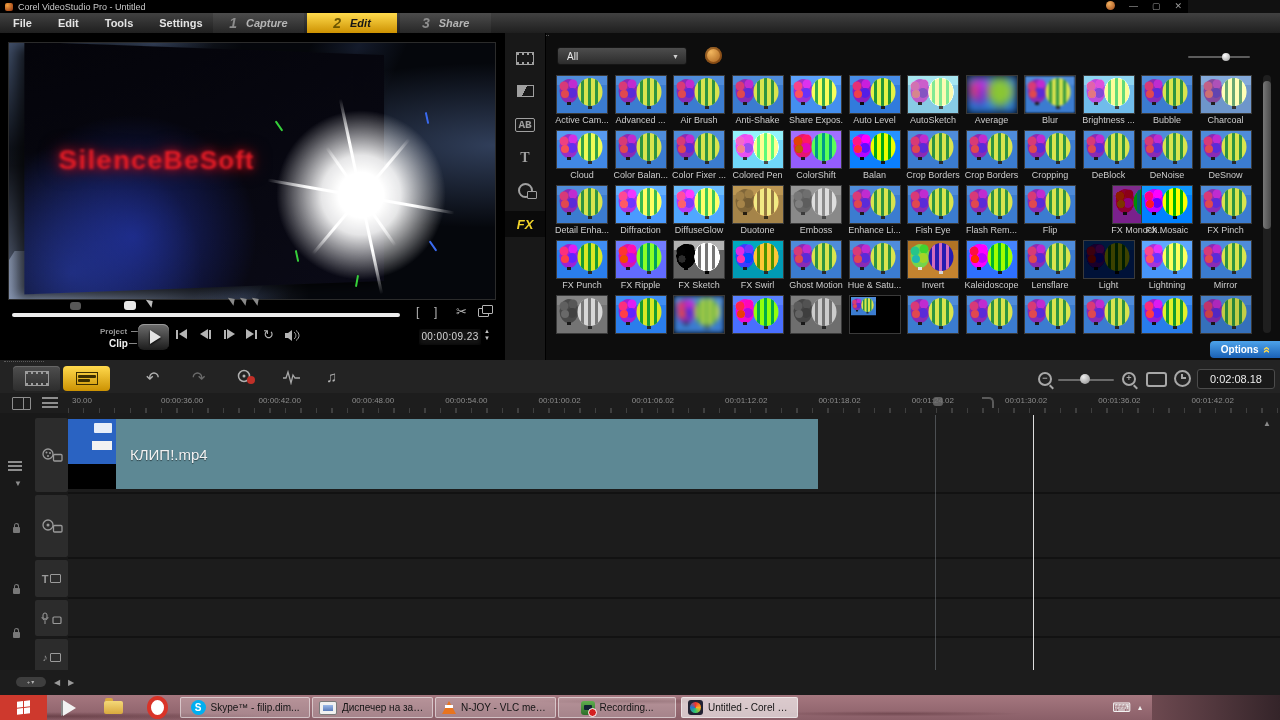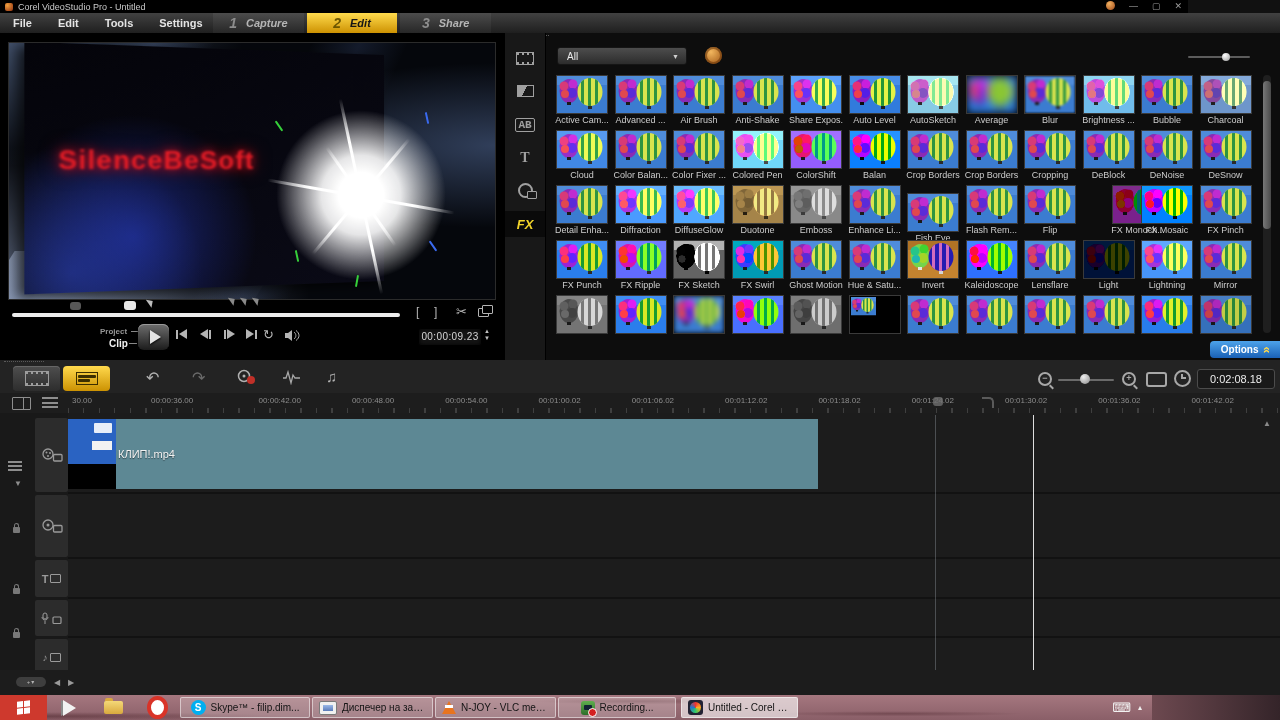--- a/index.html
+++ b/index.html
@@ -161,21 +161,21 @@
   .lock{position:relative;width:7px;height:6px;background:#787878;border-radius:1px;}
   .lock:before{content:"";position:absolute;top:-4px;left:1px;width:3px;height:3px;border:1.5px solid #787878;border-bottom:none;border-radius:3px 3px 0 0;}
   .mgr-ico{display:flex;flex-direction:column;gap:2px;}
   .mgr-ico div{width:14px;height:2px;background:#8e8e8e;}
   .rail-chev{position:absolute;left:14px;top:66px;color:#8e8e8e;font-size:8px;}
 
   .clip1{position:absolute;left:68px;top:6px;width:750px;height:70px;background:#5d8894;display:flex;}
   .c1-thumb{width:48px;height:70px;background:linear-gradient(#2a63c2 0 45px,#000 45px);position:relative;flex:none;}
   .c1-thumb:before{content:"";position:absolute;left:26px;top:4px;width:18px;height:10px;background:#e8eef8;border-radius:1px;}
   .c1-thumb:after{content:"";position:absolute;left:24px;top:22px;width:20px;height:9px;background:#f2f2f2;}
-  .clip-name{align-self:center;margin-left:2px;font-size:11px;color:#f2f2f2;text-shadow:0 1px 1px rgba(0,0,0,.5);}
+  .clip-name{align-self:center;margin-left:14px;font-size:15px;color:#f2f2f2;text-shadow:0 1px 1px rgba(0,0,0,.5);}
   .clip2{position:absolute;left:818px;top:6px;width:438px;height:70px;background:#43606c;
     border:1px solid #caa82e;box-sizing:border-box;display:flex;}
   .c2-handle{width:8px;height:100%;background:linear-gradient(#ffd23c,#cf9a10);flex:none;}
   .c2-thumb{width:36px;height:100%;background:linear-gradient(#d6d6d6 0 36px,#6a5fa0 36px 43px,#000 43px);flex:none;}
   .c2-fxbadge{position:absolute;left:2px;top:2px;width:10px;height:9px;background:#14140a;border:1px solid #bfa33a;
     color:#e6cf4e;font-size:6px;line-height:9px;text-align:center;}
   .c2-bluebar{position:absolute;left:8px;right:1px;bottom:1px;height:6px;background:#2d55cc;}
   .c2-grip{position:absolute;left:3px;bottom:0;width:9px;height:9px;background:#0d0d0d;border:1px solid #9a9a9a;box-sizing:border-box;}
   .vline{position:absolute;top:2px;bottom:0;width:1px;}
   .v1{left:935px;background:rgba(200,212,224,.28);}
@@ -1163,21 +1163,21 @@
       <rect x="20" y="2" width="26" height="29" fill="#d9e44e"></rect>
       <rect x="24" y="2" width="3" height="29" fill="#2e9440"></rect>
       <rect x="31" y="2" width="3" height="29" fill="#2e9440"></rect>
       <rect x="38" y="2" width="3" height="29" fill="#2e9440"></rect>
     </g>
     <rect x="31" y="30" width="4" height="3" fill="#2a2a2a"></rect>
   </svg>
             </div>
             <div class="fx-label">Enhance Li...</div>
           </div>
-          <div class="fx-cell" style="left: 401px; top: 160px;">
+          <div class="fx-cell" style="left: 401px; top: 152px;">
             <div class="fx-frame">
               <svg viewBox="0 0 50 37" width="50" height="37" xmlns="http://www.w3.org/2000/svg">
     <defs>
                   <clipPath id="bc">
                     <ellipse cx="33" cy="16" rx="12.5" ry="14"></ellipse>
                   </clipPath>
                 </defs>
     <rect width="50" height="37" fill="#3b7cd0"></rect>
     <rect width="50" height="9" fill="#4f8cda"></rect>
     <ellipse cx="12" cy="15" rx="9.5" ry="12" fill="#8a2bb4"></ellipse>
@@ -2023,21 +2023,21 @@
 
     <div class="ruler">
       <div class="ricon1"></div>
       <div class="ricon2">
           <div></div>
           <div></div>
           <div></div>
         </div>
       <div id="ruler-labels">
           <span class="ruler-label" style="left: 72px;">30.00</span>
-          <span class="ruler-label" style="left: 151px;">00:00:36.00</span>
+          <span class="ruler-label" style="left: 161px;">00:00:36.00</span>
           <span class="ruler-label" style="left: 258.6px;">00:00:42.00</span>
           <span class="ruler-label" style="left: 351.9px;">00:00:48.00</span>
           <span class="ruler-label" style="left: 445.2px;">00:00:54.00</span>
           <span class="ruler-label" style="left: 538.5px;">00:01:00.02</span>
           <span class="ruler-label" style="left: 631.8px;">00:01:06.02</span>
           <span class="ruler-label" style="left: 725.1px;">00:01:12.02</span>
           <span class="ruler-label" style="left: 818.4px;">00:01:18.02</span>
           <span class="ruler-label" style="left: 911.7px;">00:01:24.02</span>
           <span class="ruler-label" style="left: 1005px;">00:01:30.02</span>
           <span class="ruler-label" style="left: 1098.3px;">00:01:36.02</span>

